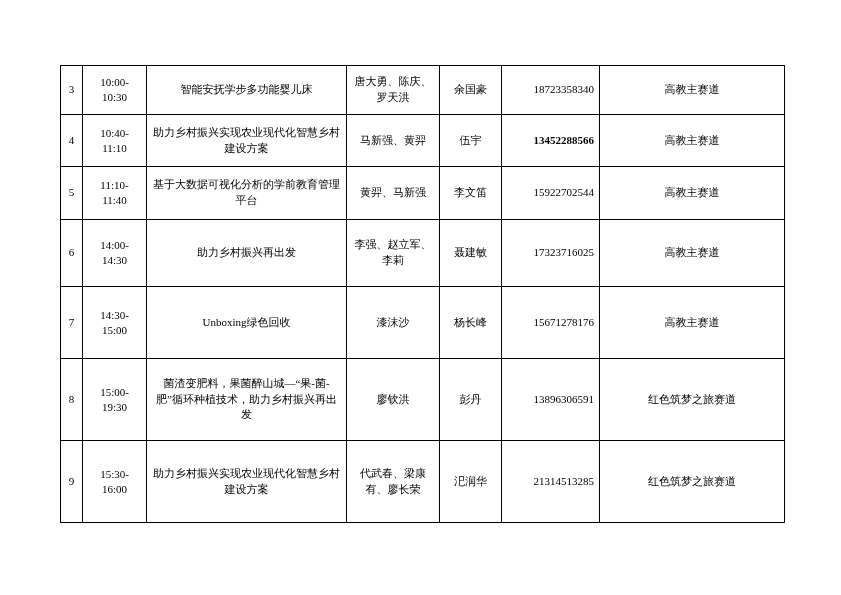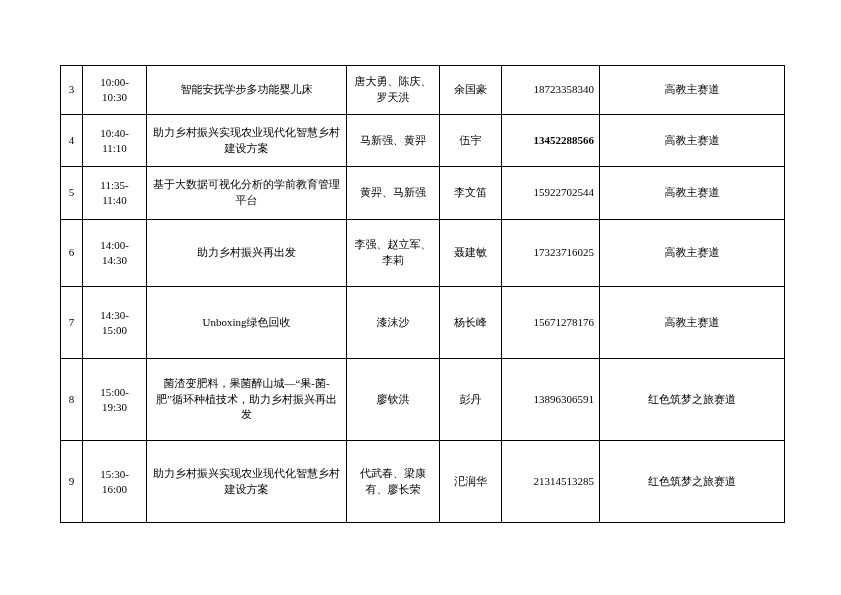--- a/index.html
+++ b/index.html
@@ -96,21 +96,21 @@
         <td class="col-project">助力乡村振兴实现农业现代化智慧乡村建设方案</td>
         <td class="col-authors">马新强、黄羿</td>
         <td class="col-teacher">伍宇</td>
         <td class="col-phone bold-phone">13452288566</td>
         <td class="col-track">高教主赛道</td>
       </tr>
 
       <tr class="r5">
         <td class="col-index">5</td>
         <td class="col-time">
-          <div class="time-cell">11:35-</div>
+          <div class="time-cell">11:10-</div>
           <div class="time-cell">11:40</div>
         </td>
         <td class="col-project">基于大数据可视化分析的学前教育管理平台</td>
         <td class="col-authors">黄羿、马新强</td>
         <td class="col-teacher">李文笛</td>
         <td class="col-phone">15922702544</td>
         <td class="col-track">高教主赛道</td>
       </tr>
 
       <tr class="r6">

